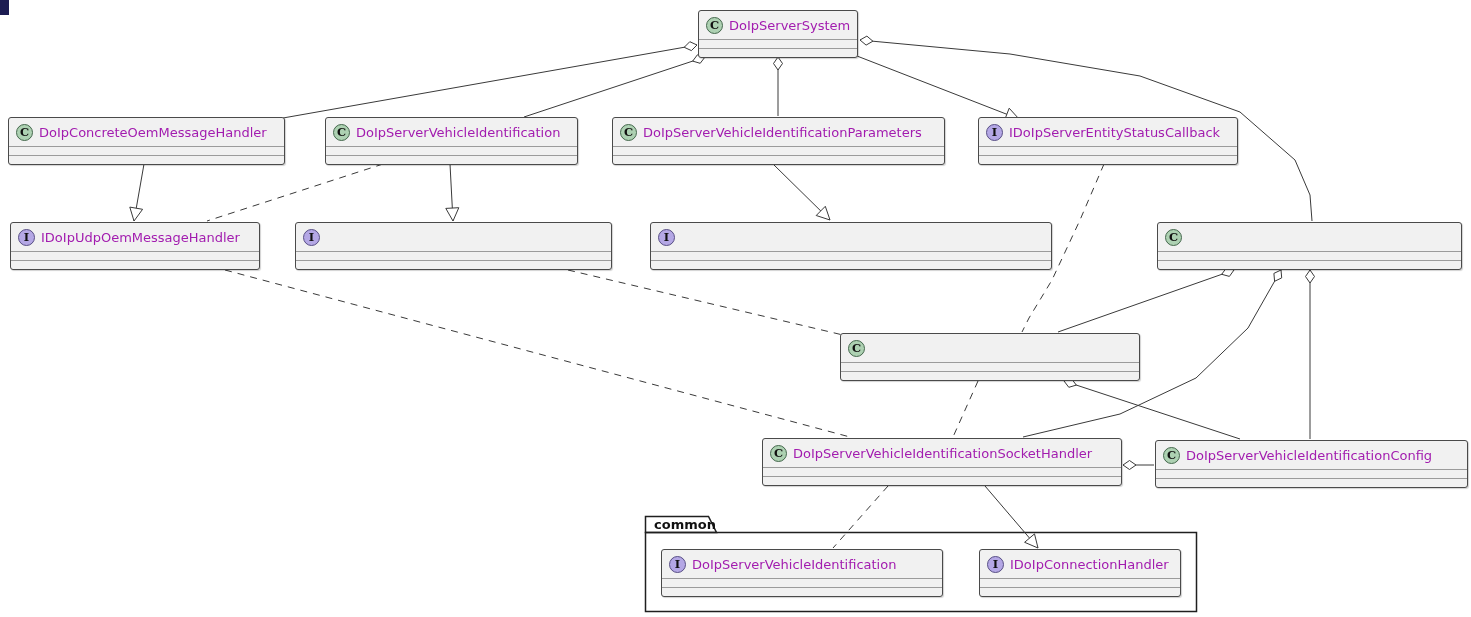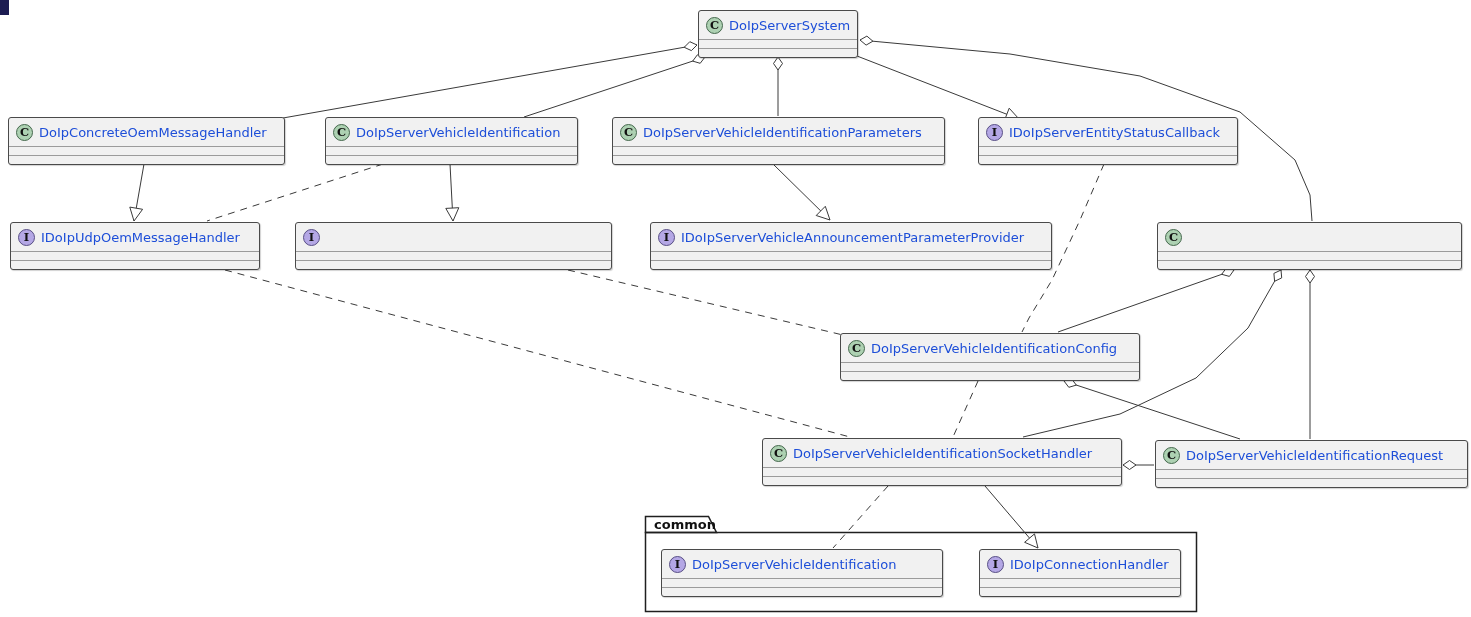--- a/index.html
+++ b/index.html
@@ -22,21 +22,21 @@
     background:var(--nodefill);
     border:1px solid var(--nodeborder);
     border-radius:3px;
     box-shadow:1px 1px 1px rgba(0,0,0,0.18);
     box-sizing:border-box;
   }
   .node .title{
     display:flex;align-items:center;gap:6px;
     height:28px;padding:0 7px;white-space:nowrap;
   }
-  .node .label{font-size:13px;color:#1d4ed8;}
+  .node .label{font-size:13px;color:#a21caf;}
   .node.iface .label{}
   .badge{
     width:17px;height:17px;border-radius:50%;
     display:flex;align-items:center;justify-content:center;
     font-family:"DejaVu Serif","Liberation Serif",serif;
     font-weight:bold;font-size:11.5px;color:#101010;
     flex:0 0 17px;box-sizing:border-box;
   }
   .badge.cls{background:var(--cbadge);border:1px solid #45684d;}
   .badge.ifc{background:var(--ibadge);border:1px solid #584f85;}
@@ -150,61 +150,59 @@
     <div class="title">
         <span class="badge ifc">I</span>
       </div>
     <div class="comp"></div>
     <div class="comp"></div>
   </div>
 
   <div class="node iface" style="left:650px;top:222px;min-width:402px;">
     <div class="title">
         <span class="badge ifc">I</span>
-        <span class="label">IDoIpServerVehicleAnnouncementParameterProvider</span>
       </div>
     <div class="comp"></div>
     <div class="comp"></div>
   </div>
 
   <div class="node" style="left:1157px;top:222px;min-width:305px;">
     <div class="title">
         <span class="badge cls">C</span>
       </div>
     <div class="comp"></div>
     <div class="comp"></div>
   </div>
 
   <div class="node" style="left:840px;top:333px;min-width:300px;">
     <div class="title">
         <span class="badge cls">C</span>
+      </div>
+    <div class="comp"></div>
+    <div class="comp"></div>
+  </div>
+
+  <div class="node" style="left:762px;top:438px;min-width:360px;">
+    <div class="title">
+        <span class="badge cls">C</span>
+        <span class="label">DoIpServerVehicleIdentificationSocketHandler</span>
+      </div>
+    <div class="comp"></div>
+    <div class="comp"></div>
+  </div>
+
+  <div class="node" style="left:1155px;top:440px;min-width:313px;">
+    <div class="title">
+        <span class="badge cls">C</span>
         <span class="label">DoIpServerVehicleIdentificationConfig</span>
       </div>
     <div class="comp"></div>
     <div class="comp"></div>
   </div>
 
-  <div class="node" style="left:762px;top:438px;min-width:360px;">
-    <div class="title">
-        <span class="badge cls">C</span>
-        <span class="label">DoIpServerVehicleIdentificationSocketHandler</span>
-      </div>
-    <div class="comp"></div>
-    <div class="comp"></div>
-  </div>
-
-  <div class="node" style="left:1155px;top:440px;min-width:313px;">
-    <div class="title">
-        <span class="badge cls">C</span>
-        <span class="label">DoIpServerVehicleIdentificationRequest</span>
-      </div>
-    <div class="comp"></div>
-    <div class="comp"></div>
-  </div>
-
   <div class="pkg-label">common</div>
 
   <div class="node iface" style="left:661px;top:549px;min-width:282px;">
     <div class="title">
         <span class="badge ifc">I</span>
         <span class="label">DoIpServerVehicleIdentification</span>
       </div>
     <div class="comp"></div>
     <div class="comp"></div>
   </div>

